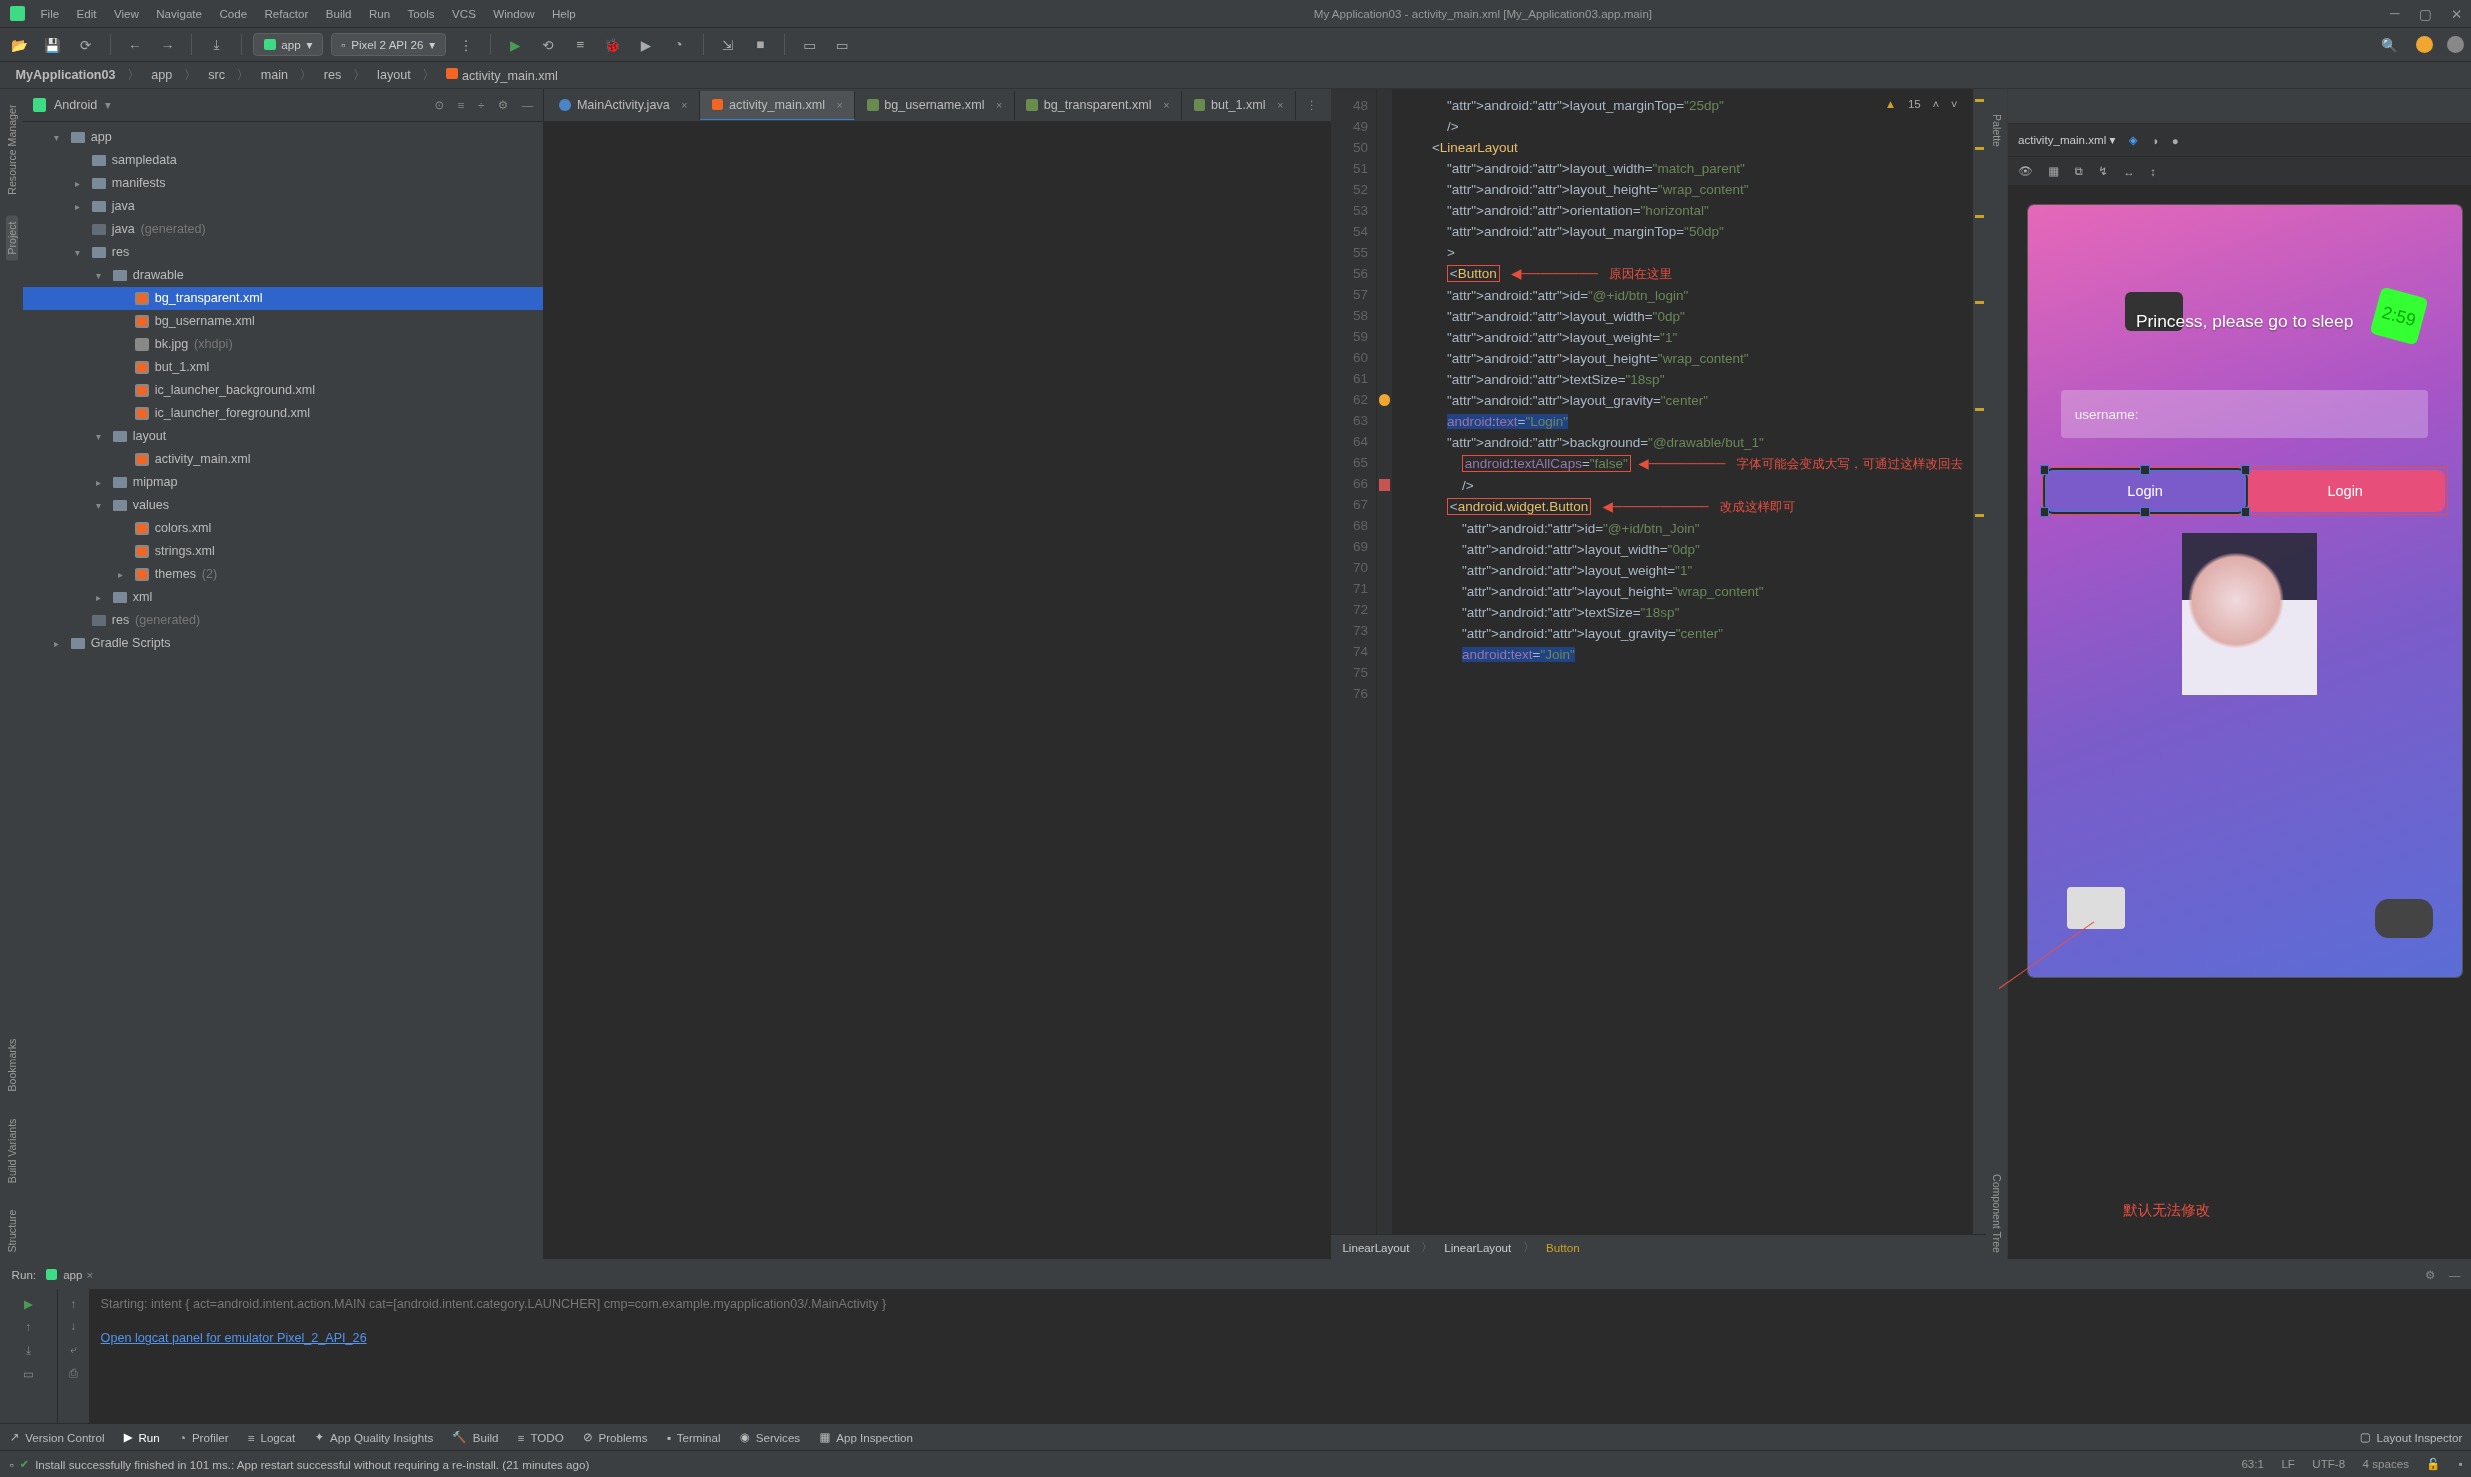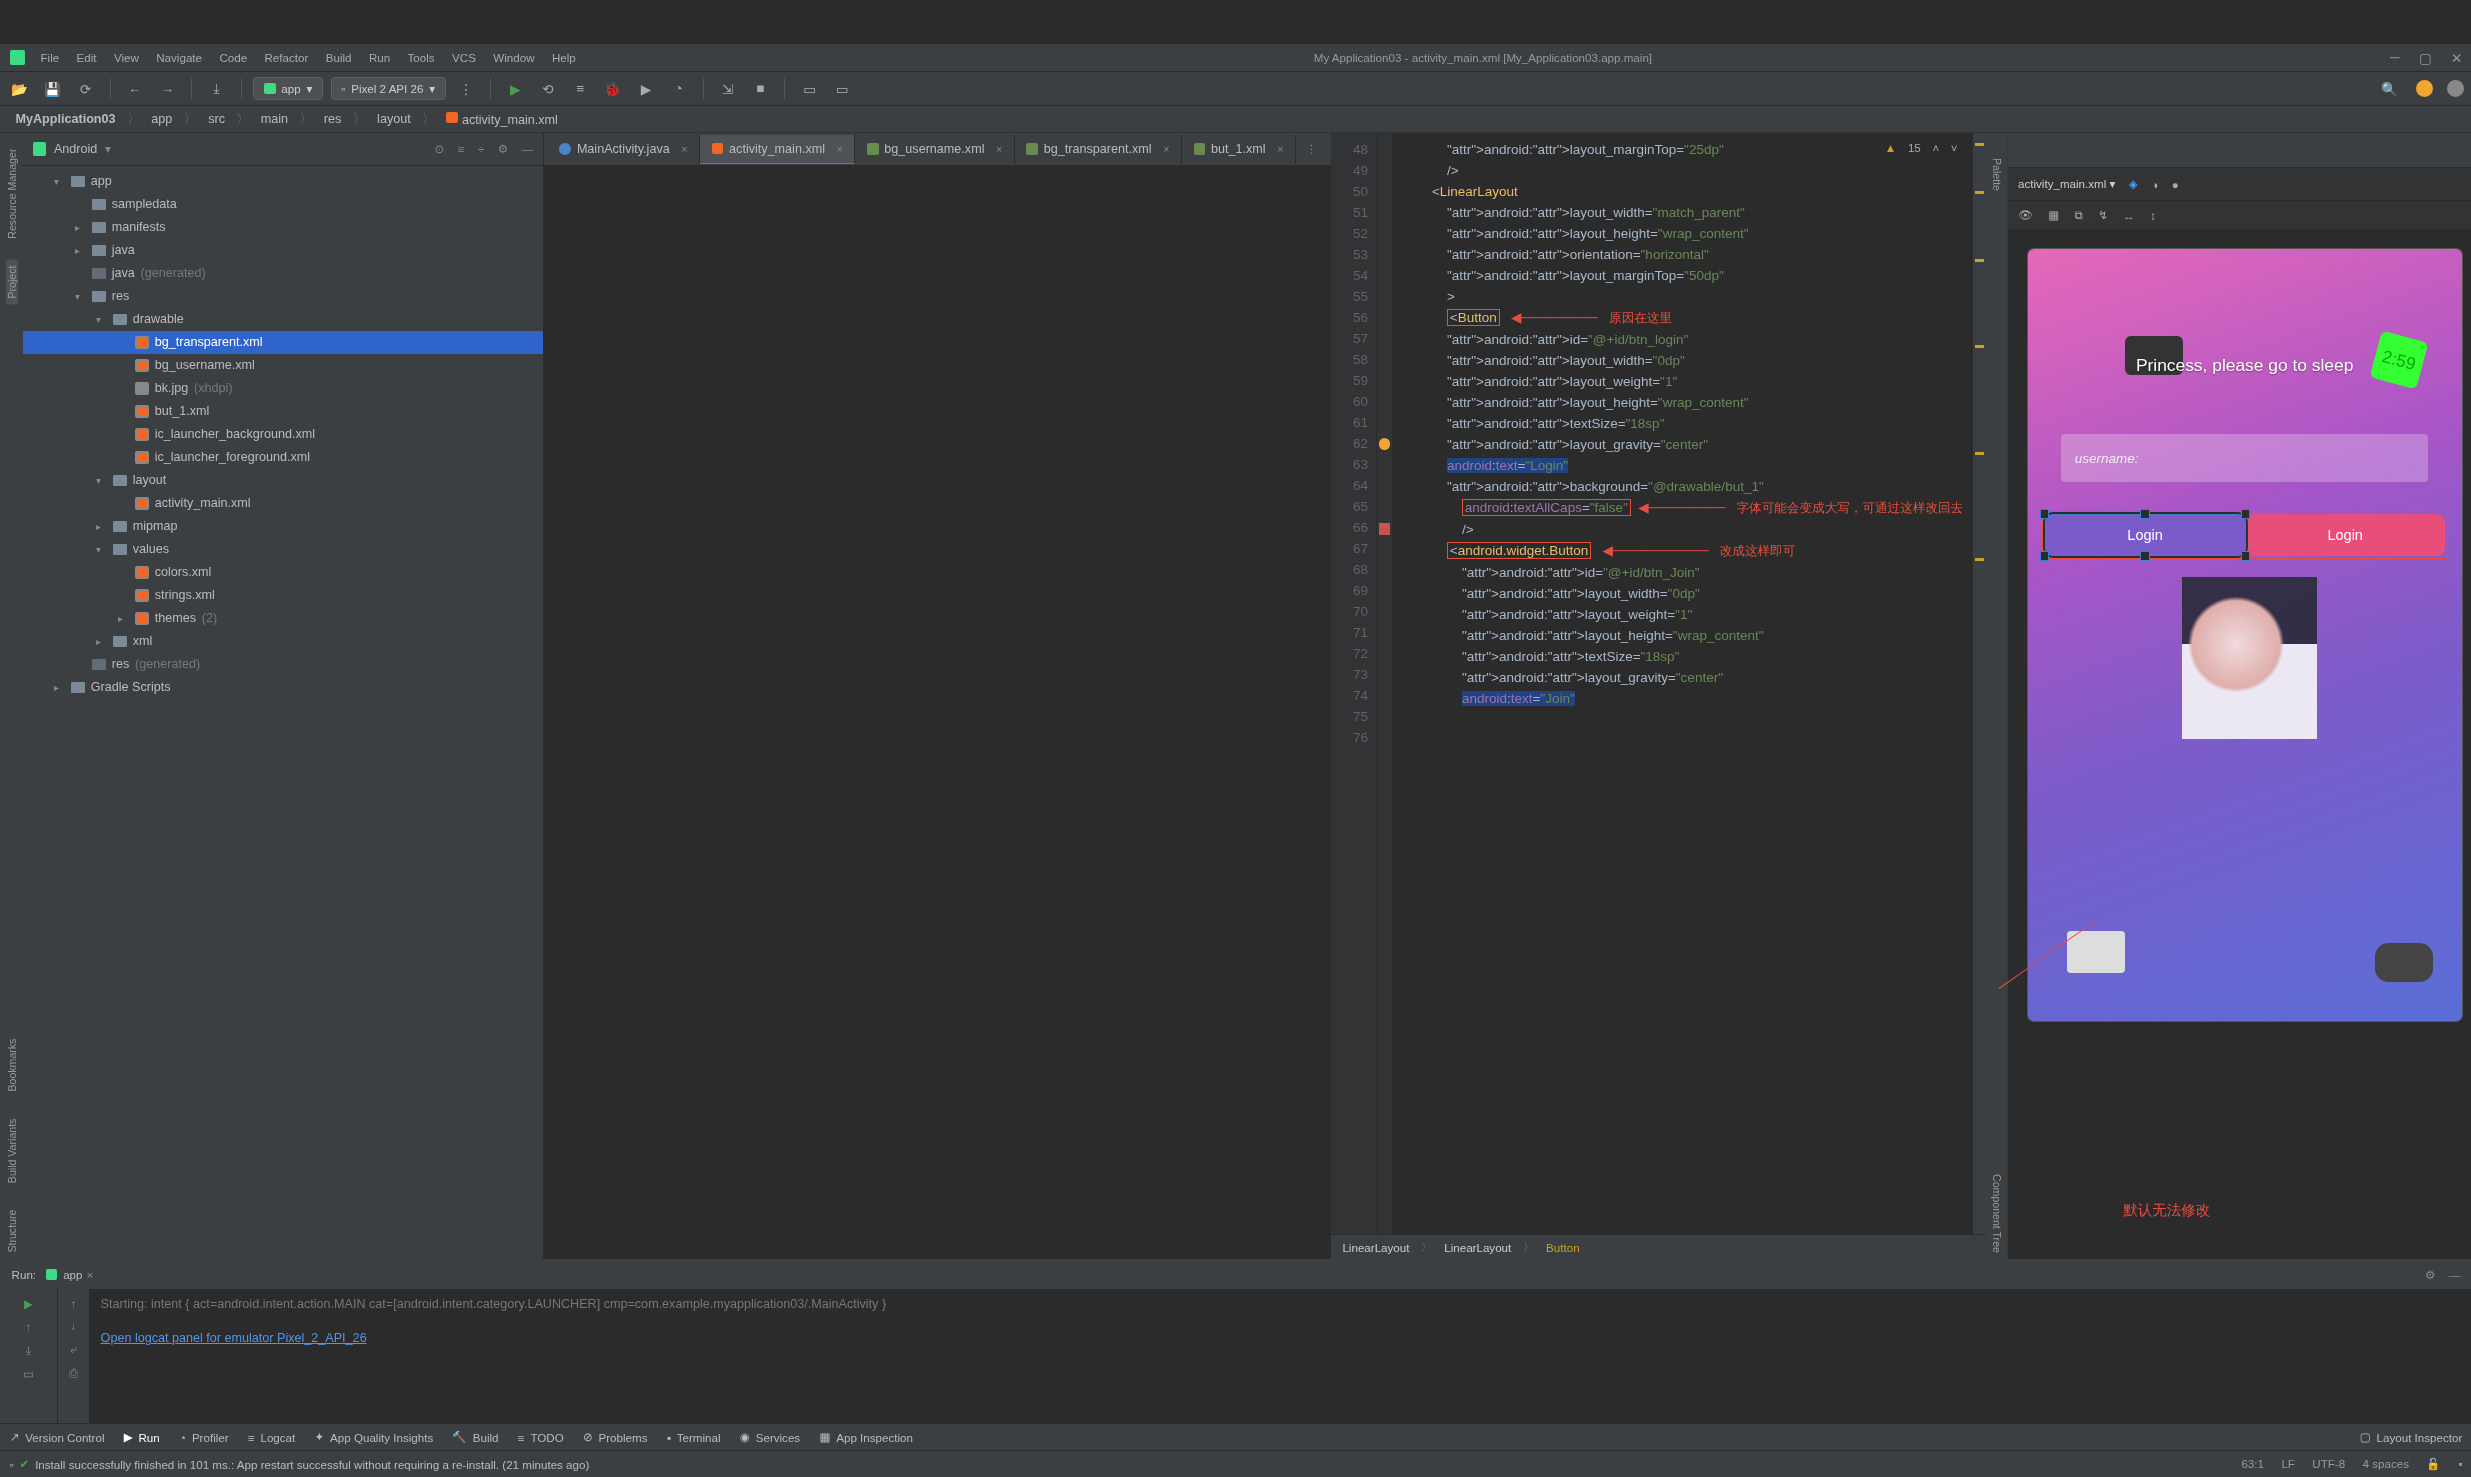--- a/index.html
+++ b/index.html
@@ -1,20 +1,20 @@
 <!DOCTYPE html>
 <html><head>
 <meta charset="utf-8">
 <style>
 * { margin: 0; padding: 0; box-sizing: border-box; font-family: "Segoe UI", sans-serif; }
 body { background: #2b2b2b; color: #bbb; font-size: 11.6px; overflow: hidden; width: 2472px; height: 1477px; transform-origin: top left; }
 .root { display: flex; flex-direction: column; height: 1477px; }
 
 
-.titlebar { height: 27px; background: #3c3f41; display: flex; align-items: center; padding: 0 9.7px; color: #aaa; margin-top: 44px; }
+.titlebar { height: 27px; background: #3c3f41; display: flex; align-items: center; padding: 0 9.7px; color: #aaa; }
 .titlebar .logo { width: 15.4px; height: 15.4px; background: #3ddc84; border-radius: 1.9px; margin-right: 15.4px; }
 .titlebar .menus { display: flex; gap: 17.4px; }
 .titlebar .menus span { cursor: default; }
 .titlebar .center { flex: 1; text-align: center; color: #999; }
 .titlebar .wincontrols { display: flex; gap: 19.3px; font-size: 13.5px; color: #999; }
 
 
 .toolbar { height: 35px; background: #3c3f41; border-top: 1px solid #2b2b2b; border-bottom: 1px solid #2b2b2b; display: flex; align-items: center; padding: 0 7.7px; gap: 7.7px; }
 .tbtn { width: 25px; height: 25px; display: flex; align-items: center; justify-content: center; color: #aaa; font-size: 13.5px; }
 .tbtn.green { color: #499c54; }
@@ -99,21 +99,21 @@
 .viewmodes { height: 35px; background: #3c3f41; display: flex; align-items: center; justify-content: flex-end; padding: 0 9.7px; gap: 3.9px; border-bottom: 1px solid #2b2b2b; }
 .vm-btn { height: 25px; padding: 0 9.7px; display: flex; align-items: center; gap: 3.9px; color: #bbb; border-radius: 2.9px; }
 .vm-btn.active { background: #4e5254; }
 .previewtb { height: 33px; background: #313335; display: flex; align-items: center; padding: 0 9.7px; gap: 13.5px; color: #aaa; border-bottom: 1px solid #2b2b2b; }
 .previewtb .fname { color: #ccc; }
 .previewtb2 { height: 29px; background: #313335; display: flex; align-items: center; padding: 0 9.7px; gap: 15.4px; color: #aaa; border-bottom: 1px solid #2b2b2b; }
 .phonecanvas { flex: 1; display: flex; padding: 19.3px; gap: 29px; position: relative; }
 .phoneframe { width: 434px; height: 772px; border-radius: 5.8px; overflow: hidden; position: relative; background: linear-gradient(160deg, #e668b8 0%, #a855c7 35%, #7b5cc9 60%, #5b6dd6 100%); box-shadow: 0 0 0 1px #555; }
 .phone-content { position: absolute; inset: 0; display: flex; flex-direction: column; align-items: center; padding-top: 106px; }
 .phone-title { color: #fff; font-size: 17.4px; font-weight: 500; text-shadow: 0 1px 1.9px rgba(0,0,0,.4); }
-.phone-input { width: 367px; height: 48px; background: rgba(255,255,255,.25); border-radius: 3.9px; margin-top: 19.3px; display: flex; align-items: center; padding: 0 13.5px; color: #eee; font-size: 13.5px; font-style: italic; }
+.phone-input { width: 367px; height: 48px; background: rgba(255,255,255,.25); border-radius: 3.9px; margin-top: 19.3px; display: flex; align-items: center; padding: 0 13.5px; color: #eee; font-size: 13.5px; }
 .phone-row { display: flex; width: 406px; margin-top: 29px; gap: 0; }
 .phone-btn { flex: 1; height: 42px; display: flex; align-items: center; justify-content: center; color: #fff; font-size: 14.5px; border-radius: 8px; }
 .phone-btn.login { background: #7a5bc9; border: 1.9px solid #3b7ed6; box-shadow: 0 0 0 1.9px #2b2b2b; position: relative; }
 .phone-btn.join { background: #e84e7a; }
 .sel-handle { position: absolute; width: 9.7px; height: 9.7px; background: #2b2b2b; border: 1.9px solid #3b7ed6; }
 .blueprint { width: 193px; height: 772px; background: #1a3a5c; border: 1px dashed #4a7aa8; border-radius: 3.9px; position: relative; overflow: hidden; }
 .bp-item { position: absolute; left: 9.7px; right: 9.7px; background: rgba(80,140,200,.35); border: 1px solid #5a9ad6; color: #cde; display: flex; align-items: center; justify-content: flex-end; padding: 0 9.7px; font-size: 21px; }
 .phone-girl { position: absolute; width: 135px; height: 270px; left: 154px; top: 328px; background: radial-gradient(circle at 40% 25%, #fce8e0 0%, #e8b8a8 20%, transparent 22%), linear-gradient(#2a2a3a 25%, #f8f8f8 25%, #f8f8f8 60%, transparent 60%); opacity: .9; }
 .phone-clutter { position: absolute; }
 .annotation { position: absolute; color: #e84e40; font-size: 14.5px; }

